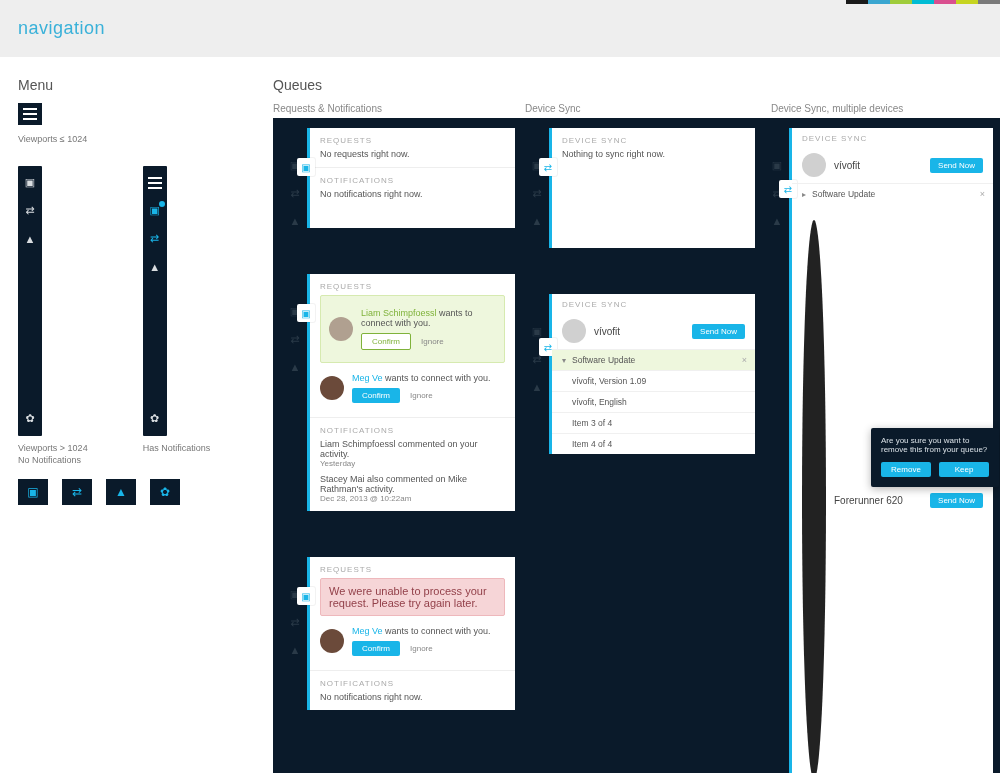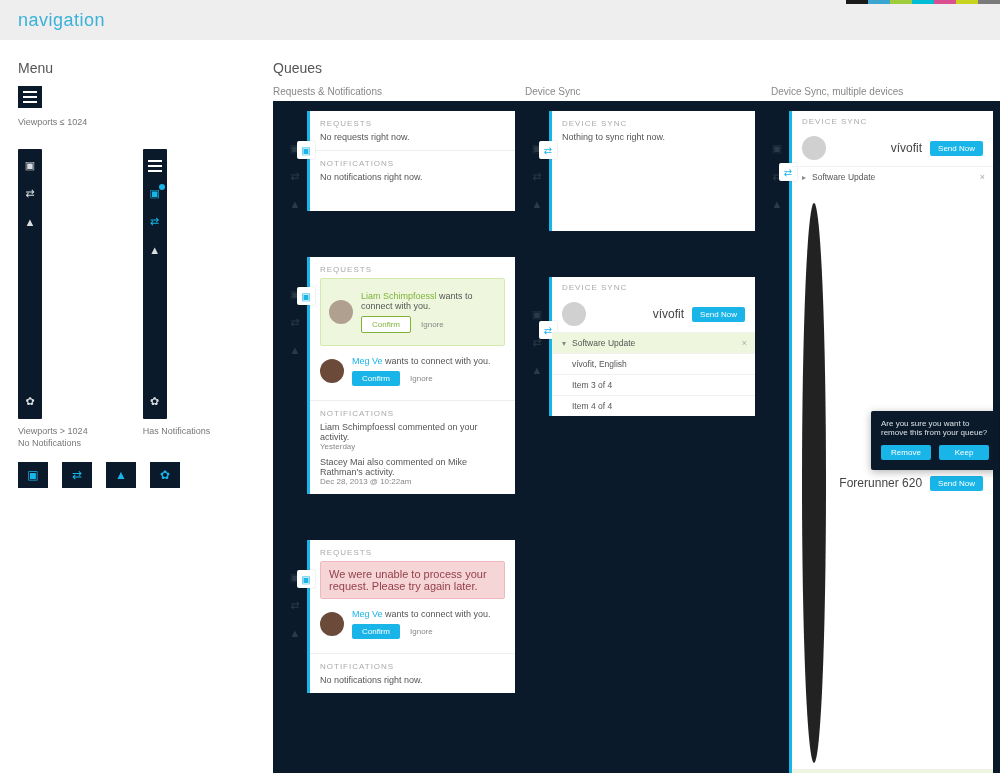--- a/index.html
+++ b/index.html
@@ -1,19 +1,19 @@
 <!DOCTYPE html>
 <html><head>
 <meta charset="utf-8">
 <style>
 * { box-sizing: border-box; margin: 0; padding: 0; font-family: -apple-system, BlinkMacSystemFont, "Segoe UI", Helvetica, Arial, sans-serif; }
 body { background:#fff; font-size:10px; color:#333; }
 
 
-.topbar { background:#eeeeee; height:40px; display:flex; align-items:center; padding:0 18px; position:relative; }
+.topbar { background:#eeeeee; height:57px; display:flex; align-items:center; padding:0 18px; position:relative; }
 .topbar .brand { color:#39b1d9; font-size:18px; font-weight:300; letter-spacing:0.5px; }
 .topbar .stripe { position:absolute; right:0; top:0; height:4px; display:flex; }
 .topbar .stripe span { display:block; height:4px; width:22px; }
 
 
 .page { display:flex; padding:20px 18px; gap:30px; }
 .col-left { width:225px; flex-shrink:0; }
 .col-right { flex:1; }
 
 h2.section-h { font-size:14px; font-weight:300; color:#555; margin-bottom:10px; }
@@ -72,21 +72,21 @@
 .btn.blue { background:#19b5e8; color:#fff; }
 .btn.link { background:none; color:#888; padding:3px 2px; }
 .btn.sendnow { background:#19b5e8; color:#fff; font-size:8px; padding:3px 8px; }
 
 .highlight { background:#eef7dd; border:1px solid #d6eab0; border-radius:2px; padding:6px 8px; margin:4px 0; }
 .alert-err { background:#f6d5d7; border:1px solid #eeb8bc; color:#93414a; border-radius:2px; padding:6px 8px; margin:4px 0; font-size:11px; }
 
 .device-row { display:flex; align-items:center; gap:8px; padding:6px 10px; }
 .device-img { width:24px; height:24px; border-radius:50%; background:#d0d0d0; flex-shrink:0; }
 .device-img.dark { background:#222; }
-.device-row .dname { flex:1; font-size:12px; color:#444;text-align:right; }
+.device-row .dname { flex:1; font-size:10px; color:#444; }
 
 .list-row { display:flex; align-items:center; padding:5px 10px; border-top:1px solid #f0f0f0; font-size:8.5px; color:#555; position:relative; }
 .list-row.hl { background:#eef7dd; }
 .list-row .caret { width:10px; color:#888; font-size:8px; }
 .list-row .x { position:absolute; right:8px; color:#aaa; font-size:9px; }
 .list-row .col { flex:1; }
 
 
 .popup { position:absolute; right:-6px; top:300px; width:128px; background:#0a1a2a; color:#d9e0e6; padding:8px 10px 10px; font-size:8px; border-radius:2px; box-shadow:0 2px 8px rgba(0,0,0,.3); z-index:5; }
 .popup .btns { display:flex; gap:8px; margin-top:8px; }
@@ -297,20 +297,24 @@
                 <div class="dname">vívofit</div>
                 <button class="btn sendnow">Send Now</button>
               </div>
               <div class="list-row hl">
                   <span class="caret">▾</span>
                   <span class="col">Software Update</span>
                   <span class="x">×</span>
                 </div>
               <div class="list-row">
                   <span class="caret"></span>
+                  <span class="col">vívofit, Version 1.09</span>
+                </div>
+              <div class="list-row">
+                  <span class="caret"></span>
                   <span class="col">vívofit, English</span>
                 </div>
               <div class="list-row">
                   <span class="caret"></span>
                   <span class="col">Item 3 of 4</span>
                 </div>
               <div class="list-row">
                   <span class="caret"></span>
                   <span class="col">Item 4 of 4</span>
                 </div>

